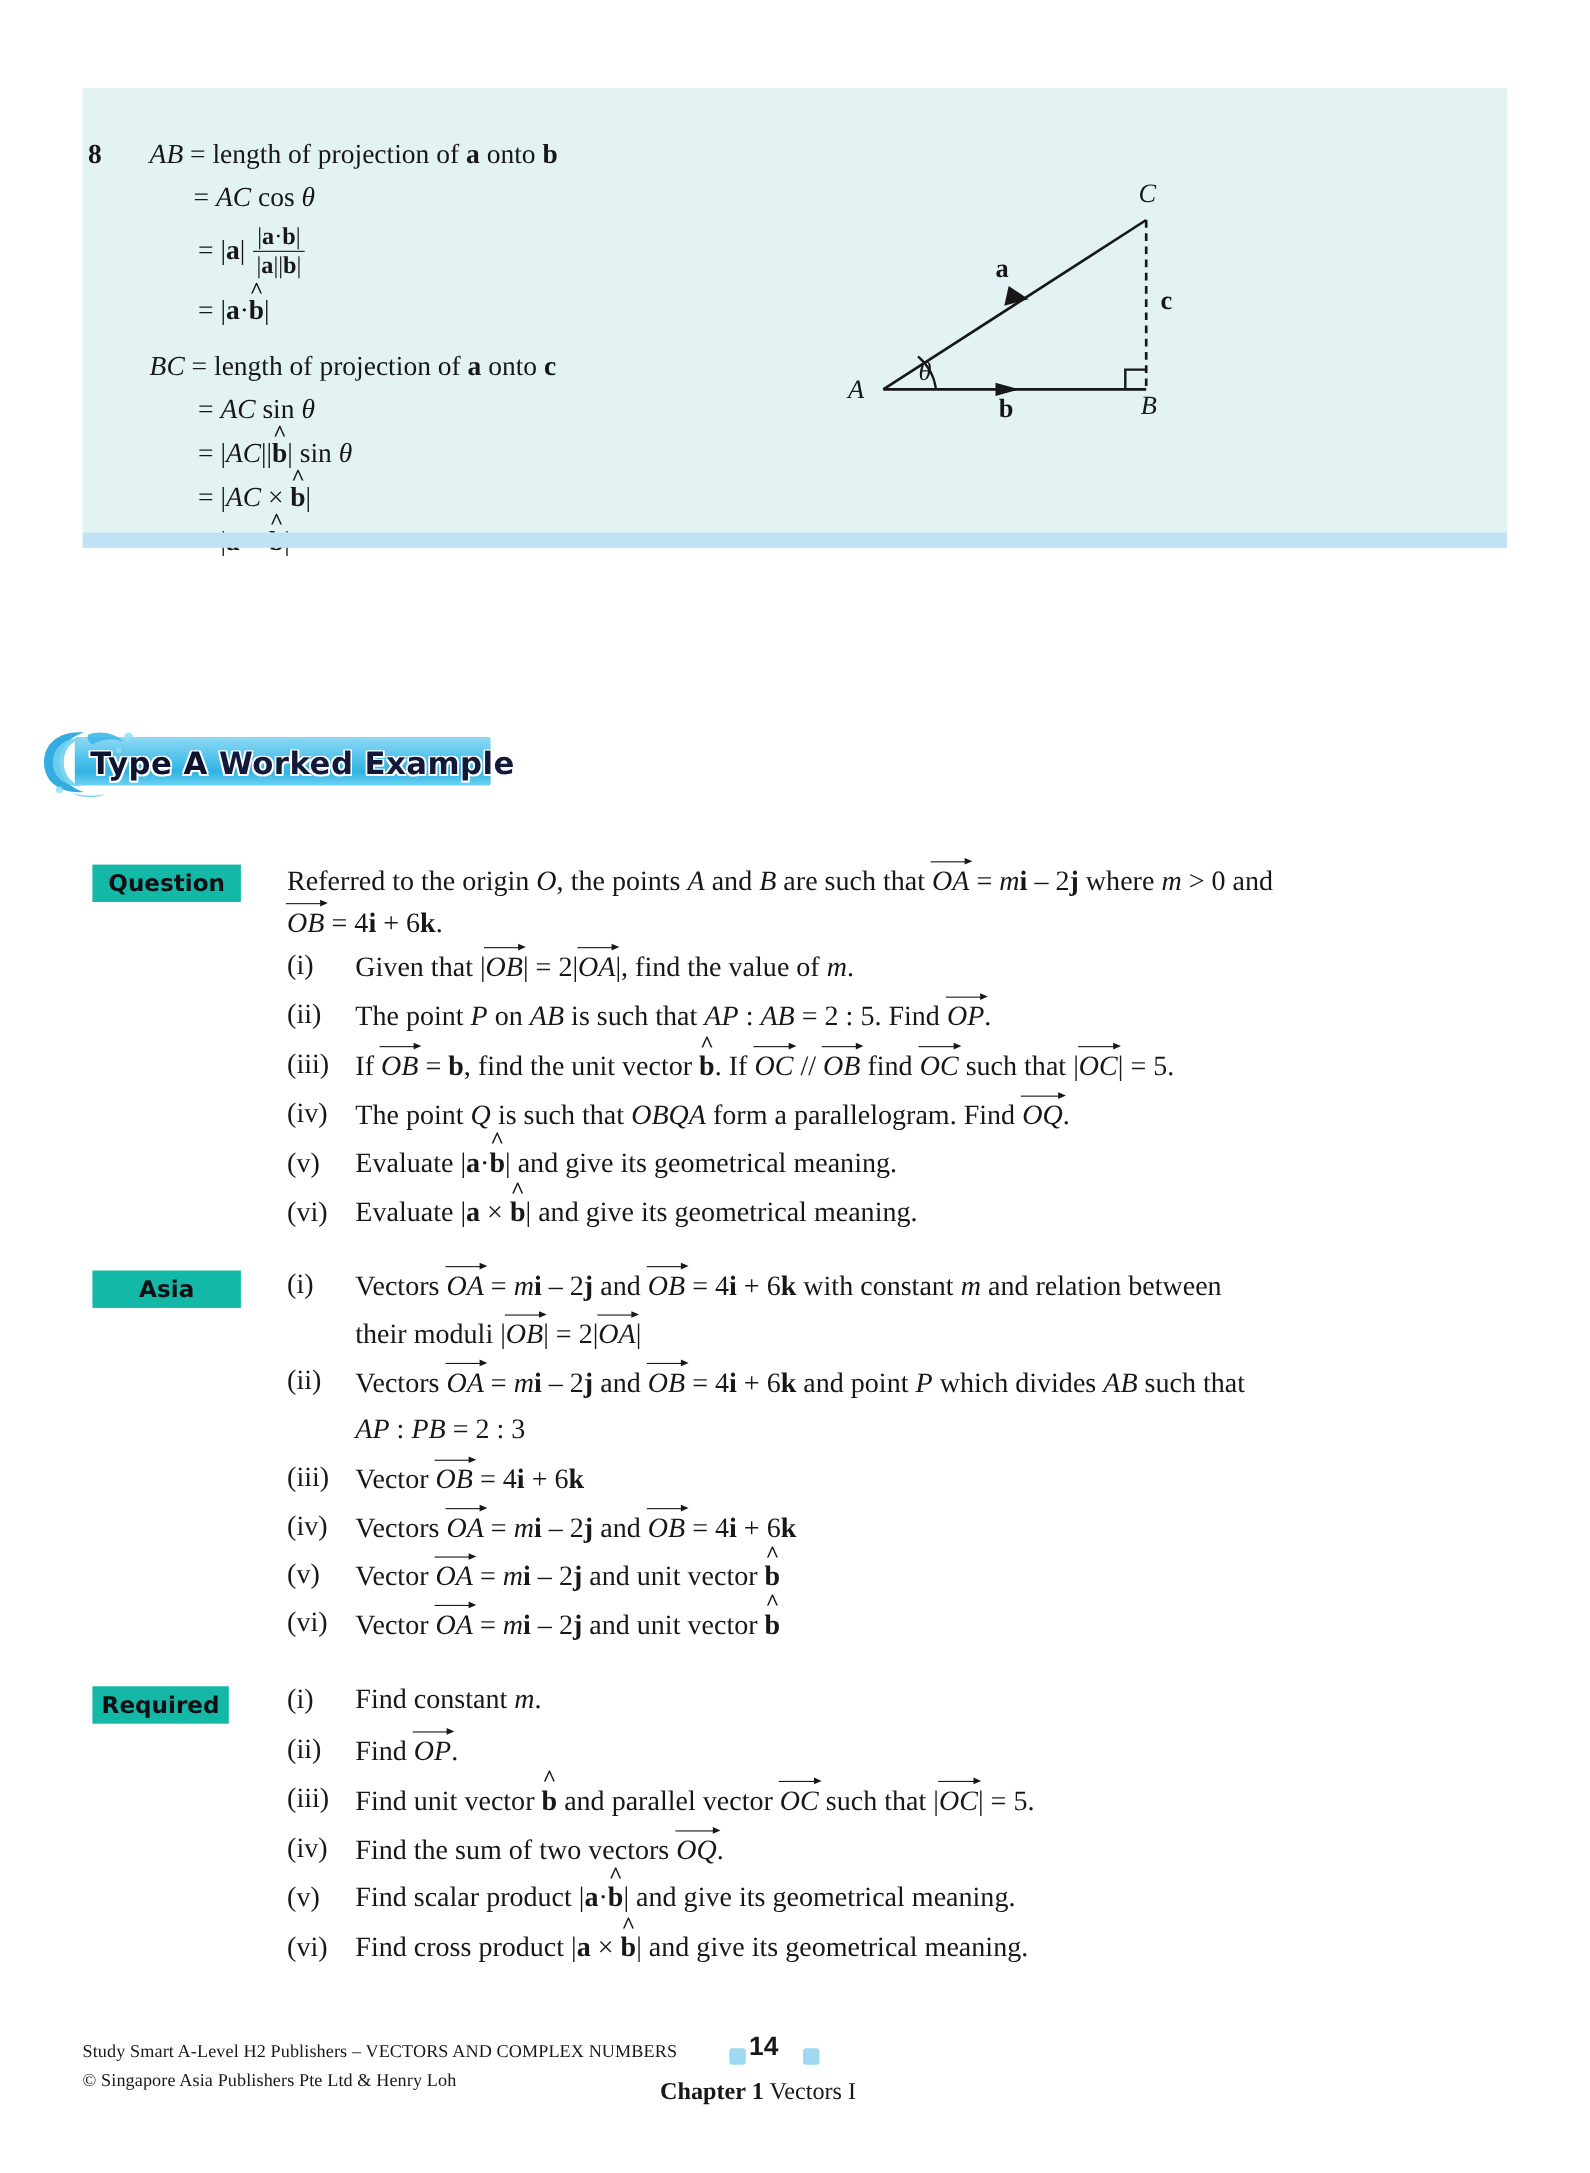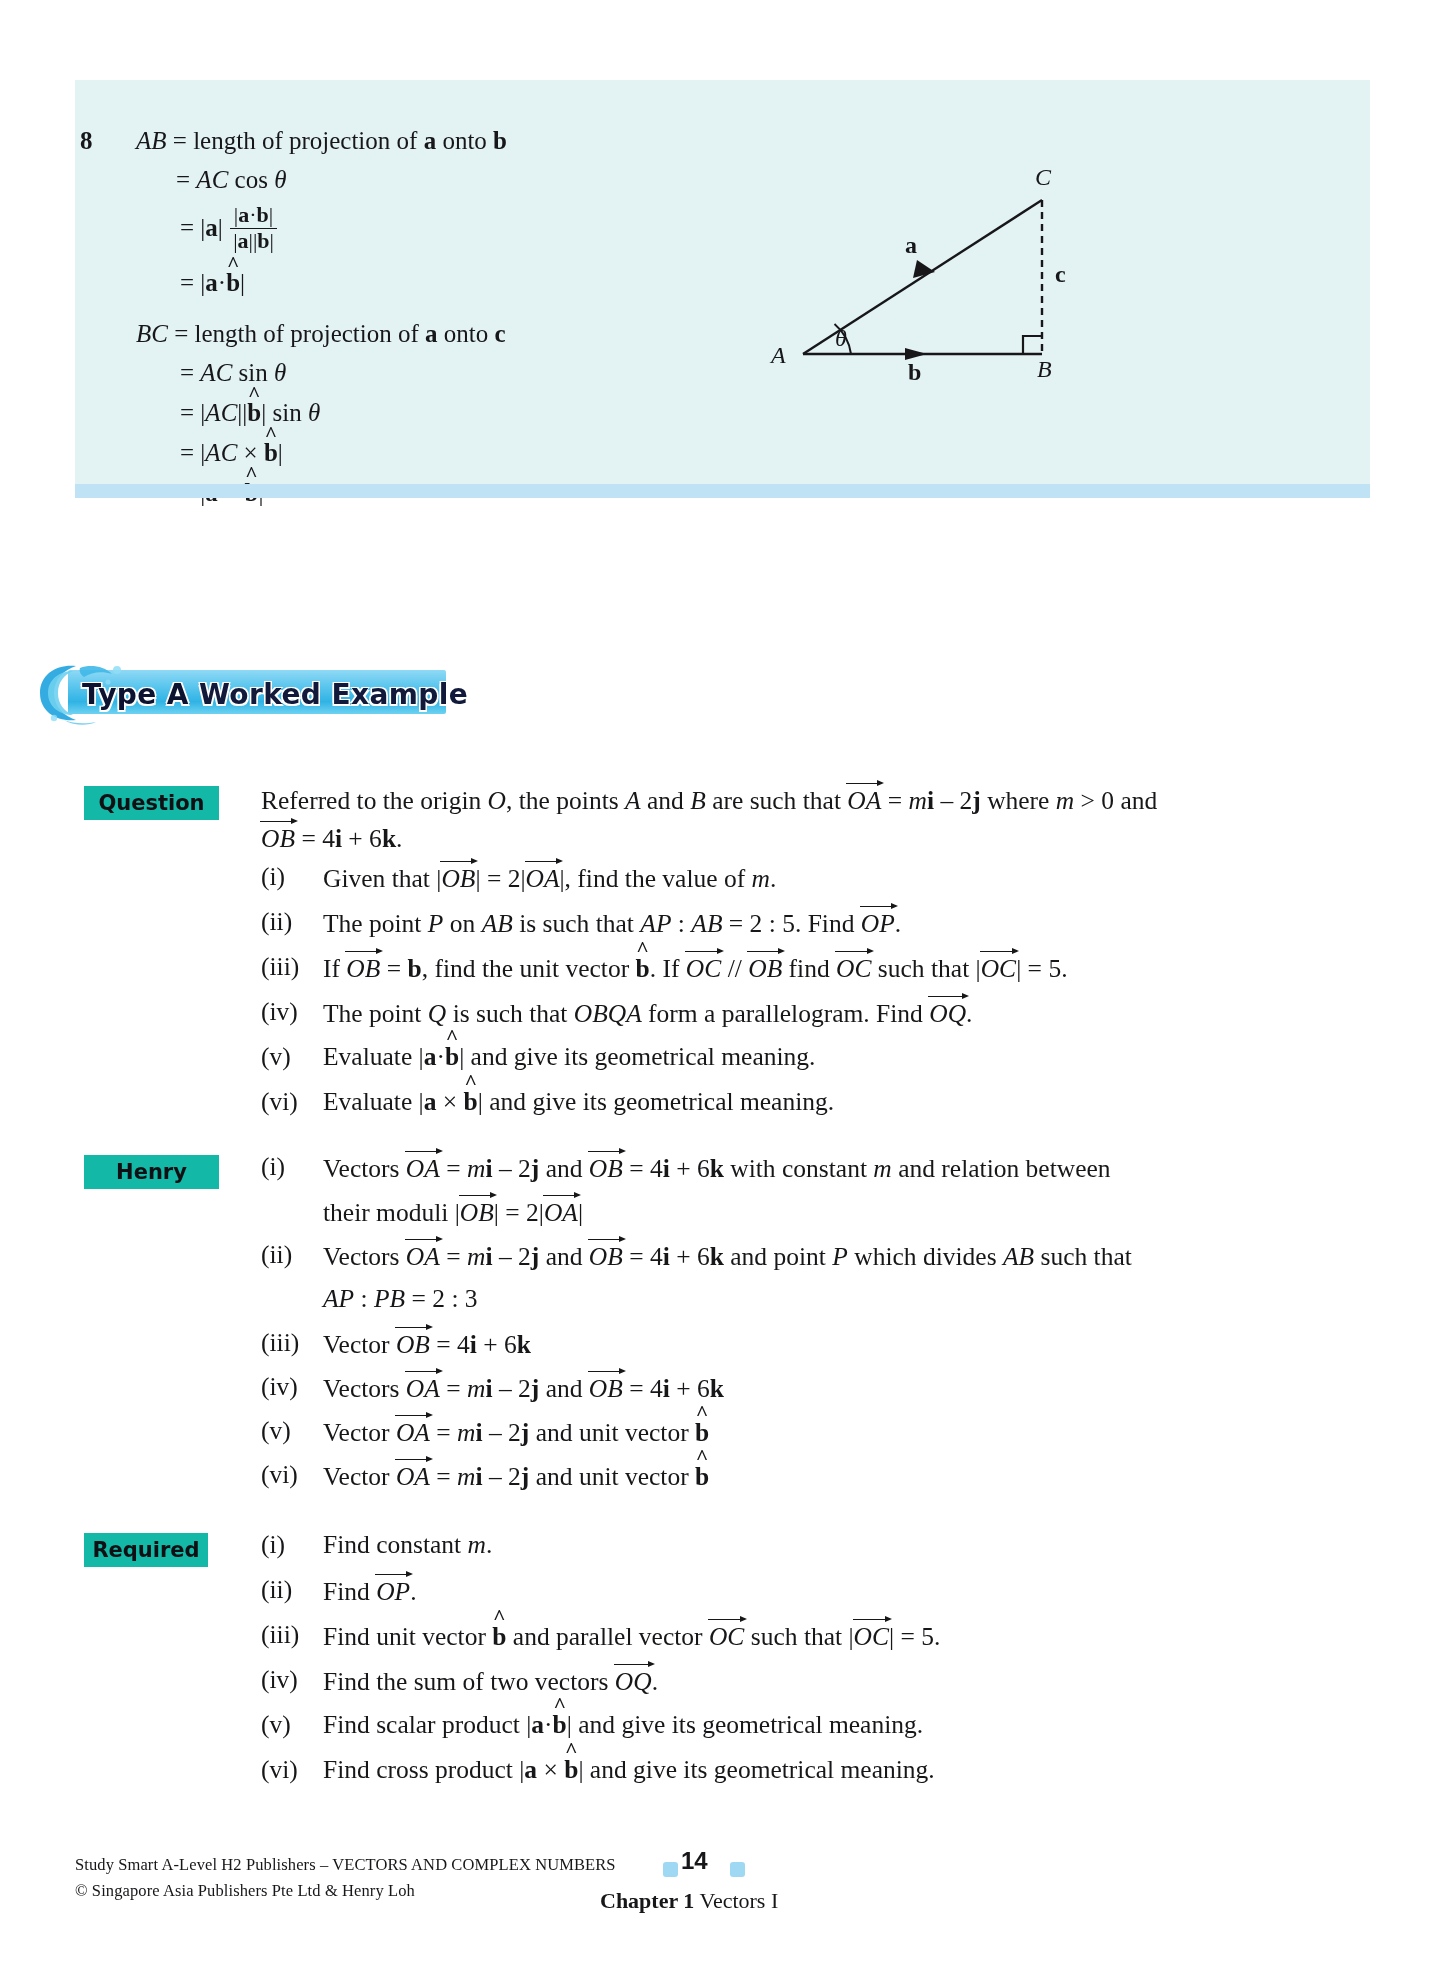--- a/index.html
+++ b/index.html
@@ -253,21 +253,21 @@
 <div class="roman" style="left:261px;top:1042px;">(v)</div>
 <div class="btxt" style="left:323px;top:1042px;">
   Evaluate |<span class="bf">a</span>·<span class="hat bf"><span class="hatmark">^</span>b</span>| and give its geometrical meaning.
 </div>
 
 <div class="roman" style="left:261px;top:1087px;">(vi)</div>
 <div class="btxt" style="left:323px;top:1087px;">
   Evaluate |<span class="bf">a</span> × <span class="hat bf"><span class="hatmark">^</span>b</span>| and give its geometrical meaning.
 </div>
 
-<div class="sect-label" style="left:84px;top:1155px;width:135px;">Henry</div>
+<div class="sect-label" style="left:84px;top:1155px;width:135px;">Asia</div>
 
 <div class="roman" style="left:261px;top:1152px;">(i)</div>
 <div class="btxt" style="left:323px;top:1152px;">
   Vectors <span class="vec it"><span class="vecarrow"></span>OA</span> = <span class="it">m</span><span class="bf">i</span> – 2<span class="bf">j</span>
   and <span class="vec it"><span class="vecarrow"></span>OB</span> = 4<span class="bf">i</span> + 6<span class="bf">k</span>
   with constant <span class="it">m</span> and relation between
 </div>
 <div class="btxt" style="left:323px;top:1196px;">
   their moduli |<span class="vec it"><span class="vecarrow"></span>OB</span>| = 2|<span class="vec it"><span class="vecarrow"></span>OA</span>|
 </div>

